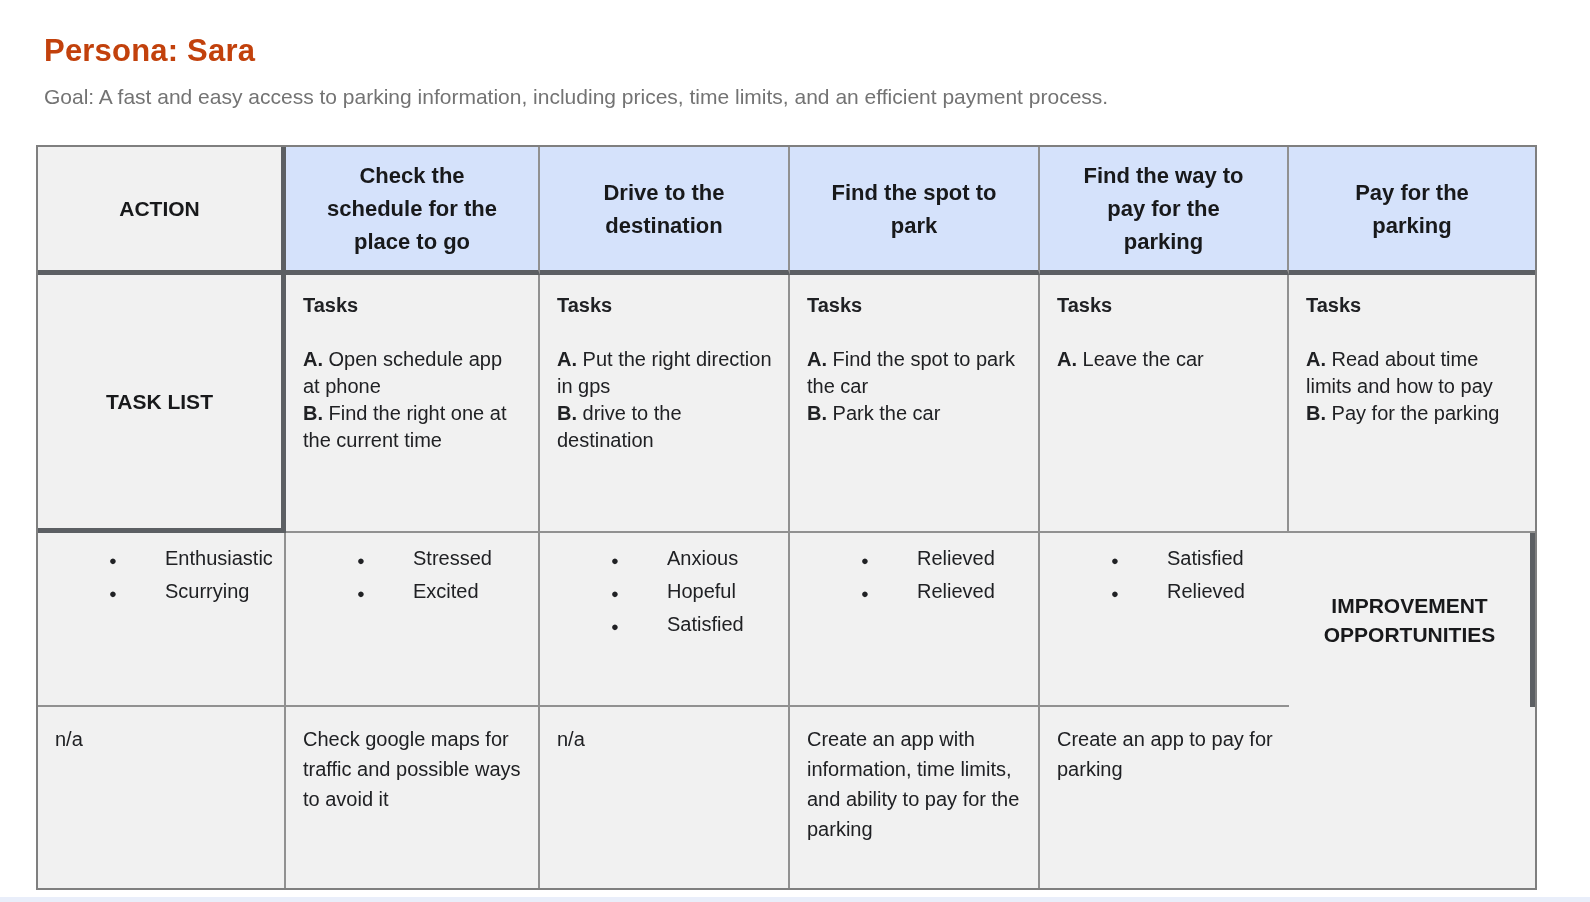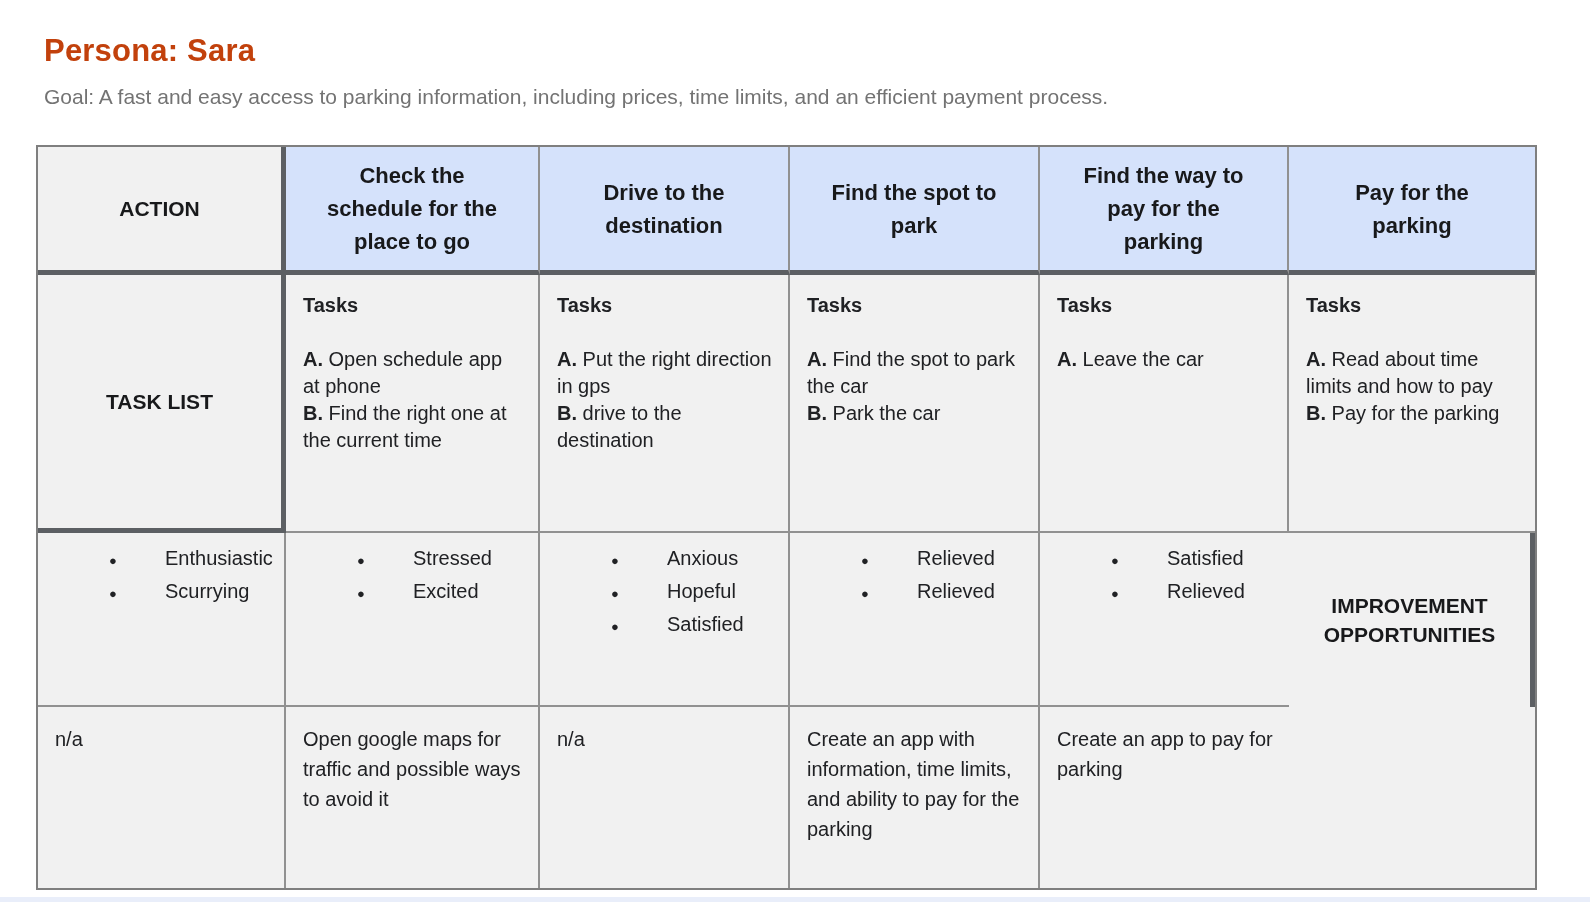--- a/index.html
+++ b/index.html
@@ -133,20 +133,20 @@
     <div class="emotion-item"><span class="emotion-bullet">●</span><span class="emotion-text">Relieved</span></div>
   </div>
 
   <div class="cell emotions-cell no-right">
     <div class="emotion-item"><span class="emotion-bullet">●</span><span class="emotion-text">Satisfied</span></div>
     <div class="emotion-item"><span class="emotion-bullet">●</span><span class="emotion-text">Relieved</span></div>
   </div>
 
   <div class="cell label-cell thick-right no-bottom">IMPROVEMENT OPPORTUNITIES</div>
   <div class="cell improve-cell no-bottom">n/a</div>
-  <div class="cell improve-cell no-bottom">Open google maps for traffic and possible ways to avoid it</div>
+  <div class="cell improve-cell no-bottom">Check google maps for traffic and possible ways to avoid it</div>
   <div class="cell improve-cell no-bottom">n/a</div>
   <div class="cell improve-cell no-bottom">Create an app with information, time limits, and ability to pay for the parking</div>
   <div class="cell improve-cell no-bottom no-right">Create an app to pay for parking</div>
 
 </div>
 
 <div class="bottom-strip"></div>
 
 </body></html>

